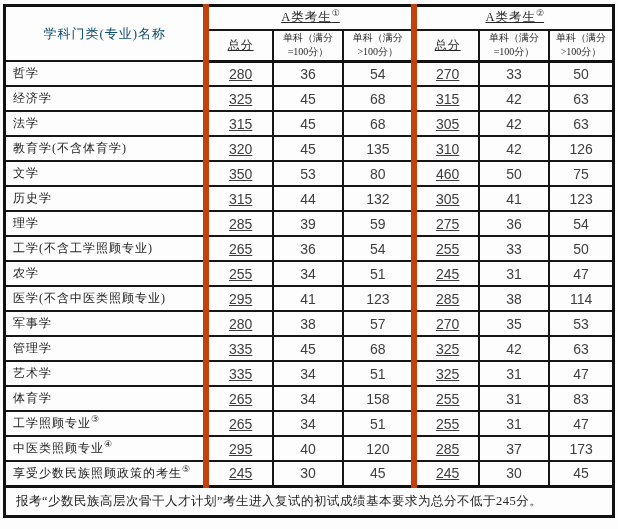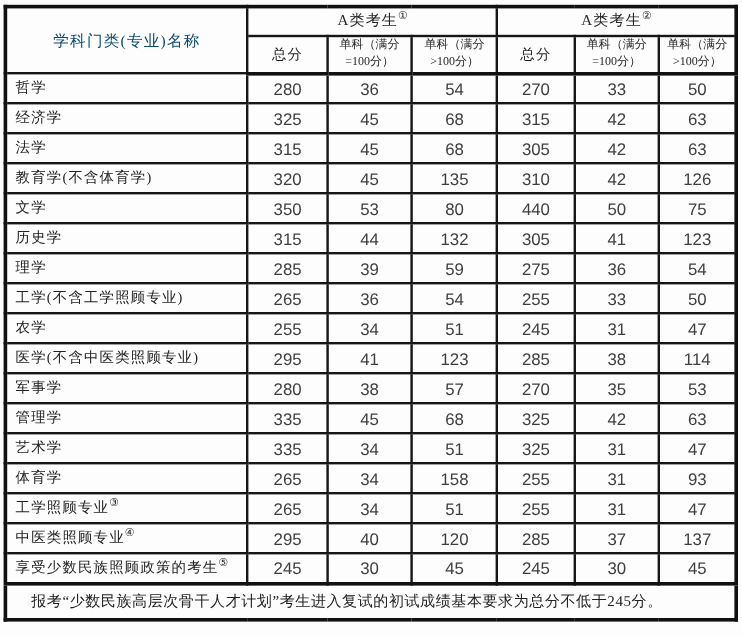--- a/index.html
+++ b/index.html
@@ -24,21 +24,21 @@
     table-layout: fixed;
     border: 3px solid #111;
     background: #fdfdfd;
   }
   th, td {
     border: 2px solid #161616;
     padding: 0;
     overflow: hidden;
   }
   
-  .sep-l { border-left: 1px solid #c2410c; }
+  .sep-l { border-left: 6px solid #c2410c; text-decoration: underline; }
   
   thead tr.sub-row th { border-bottom: 3px solid #111; }
   
   th.subject-h {
     font-size: 13px;
     font-weight: normal;
     color: #0c4a6e;
     letter-spacing: 1px;
     text-align: center;
   }
@@ -87,21 +87,21 @@
     line-height: 0;
     letter-spacing: 0;
   }
   
   tfoot td.footnote {
     height: 27px;
     border-top: 3px solid #111;
     font-size: 12.5px;
     color: #222;
     text-align: left;
-    padding-left: 20px;
+    padding-left: 10px;
     letter-spacing: 0.5px;
     white-space: nowrap;
   }
 </style>
 </head>
 <body>
 
 <div class="page">
   <table class="score-table">
     <colgroup>
@@ -171,21 +171,21 @@
           <td class="score">135</td>
           <td class="score sep-l">310</td>
           <td class="score">42</td>
           <td class="score">126</td>
         </tr>
         <tr>
           <td class="subject">文学</td>
           <td class="score sep-l">350</td>
           <td class="score">53</td>
           <td class="score">80</td>
-          <td class="score sep-l">440</td>
+          <td class="score sep-l">460</td>
           <td class="score">50</td>
           <td class="score">75</td>
         </tr>
         <tr>
           <td class="subject">历史学</td>
           <td class="score sep-l">315</td>
           <td class="score">44</td>
           <td class="score">132</td>
           <td class="score sep-l">305</td>
           <td class="score">41</td>
@@ -254,39 +254,39 @@
           <td class="score">31</td>
           <td class="score">47</td>
         </tr>
         <tr>
           <td class="subject">体育学</td>
           <td class="score sep-l">265</td>
           <td class="score">34</td>
           <td class="score">158</td>
           <td class="score sep-l">255</td>
           <td class="score">31</td>
-          <td class="score">93</td>
+          <td class="score">83</td>
         </tr>
         <tr>
           <td class="subject">工学照顾专业<sup class="marker">③</sup></td>
           <td class="score sep-l">265</td>
           <td class="score">34</td>
           <td class="score">51</td>
           <td class="score sep-l">255</td>
           <td class="score">31</td>
           <td class="score">47</td>
         </tr>
         <tr>
           <td class="subject">中医类照顾专业<sup class="marker">④</sup></td>
           <td class="score sep-l">295</td>
           <td class="score">40</td>
           <td class="score">120</td>
           <td class="score sep-l">285</td>
           <td class="score">37</td>
-          <td class="score">137</td>
+          <td class="score">173</td>
         </tr>
         <tr>
           <td class="subject">享受少数民族照顾政策的考生<sup class="marker">⑤</sup></td>
           <td class="score sep-l">245</td>
           <td class="score">30</td>
           <td class="score">45</td>
           <td class="score sep-l">245</td>
           <td class="score">30</td>
           <td class="score">45</td>
         </tr>

